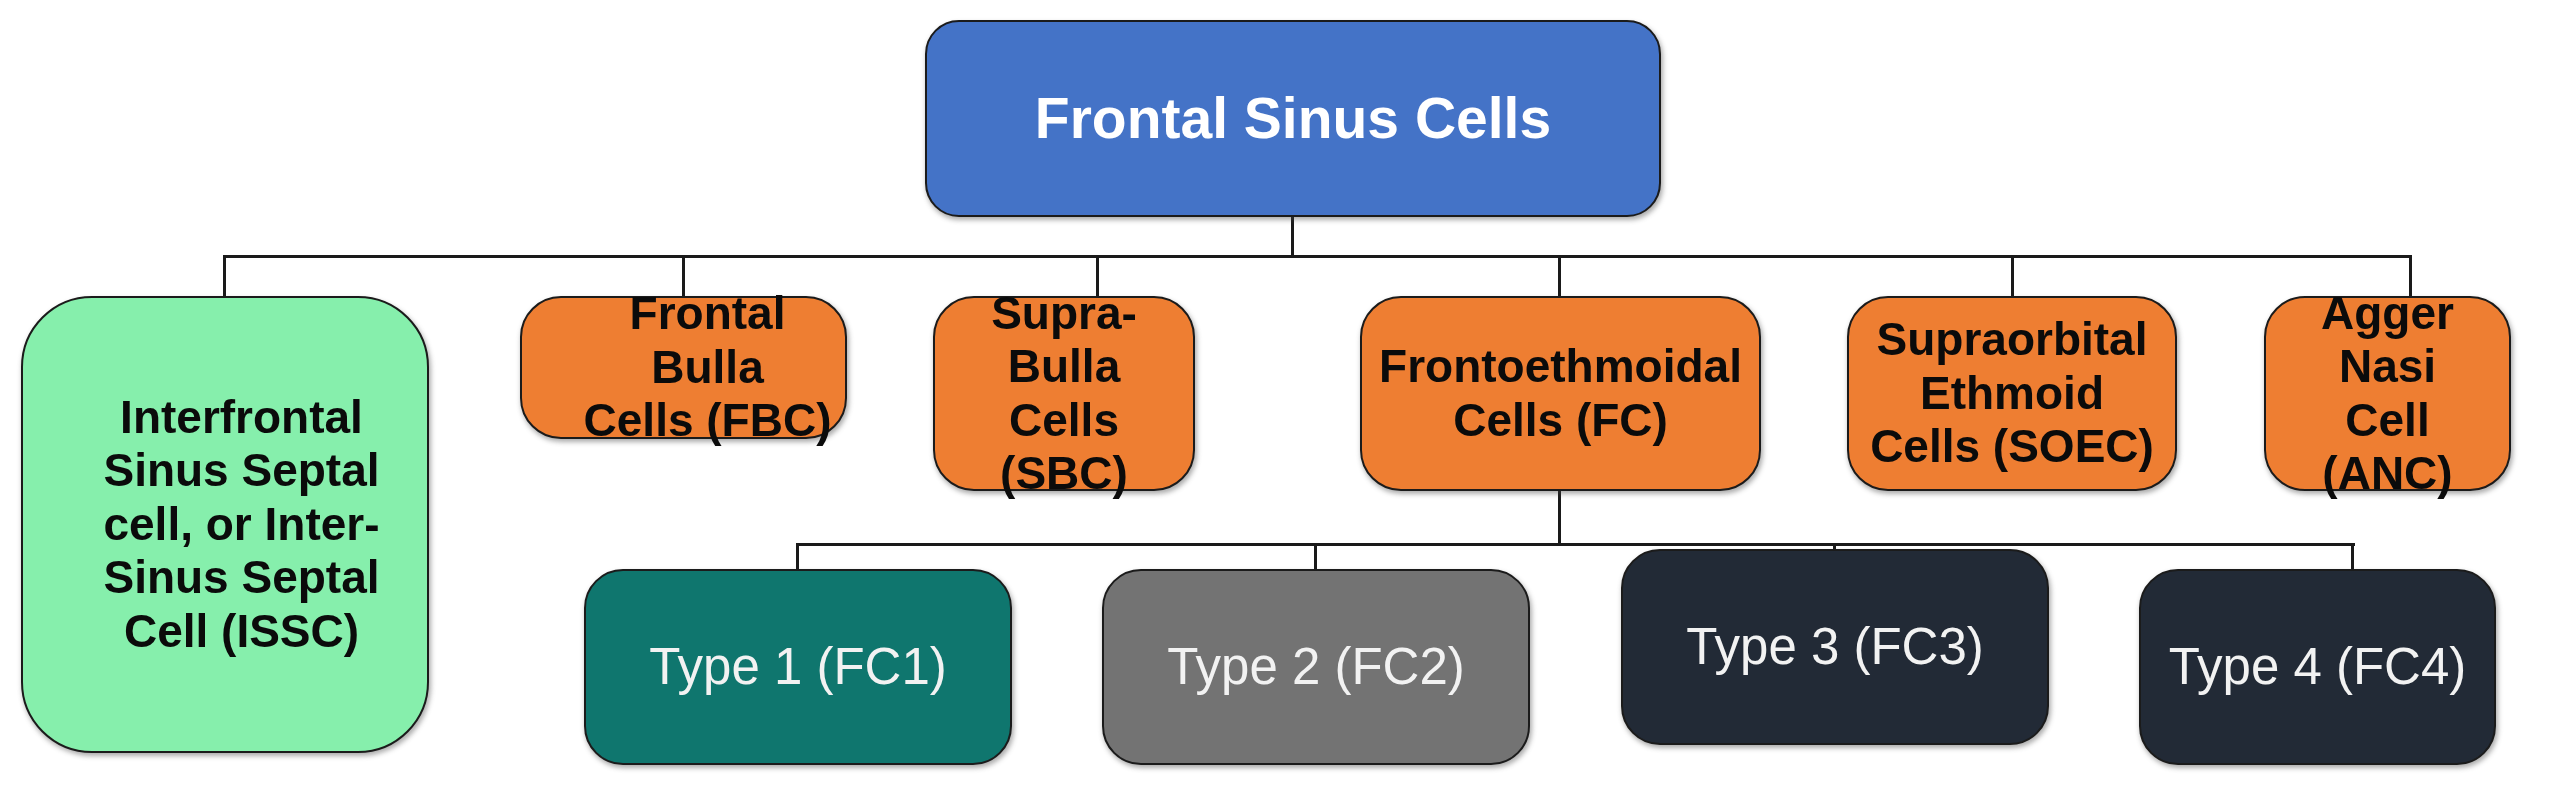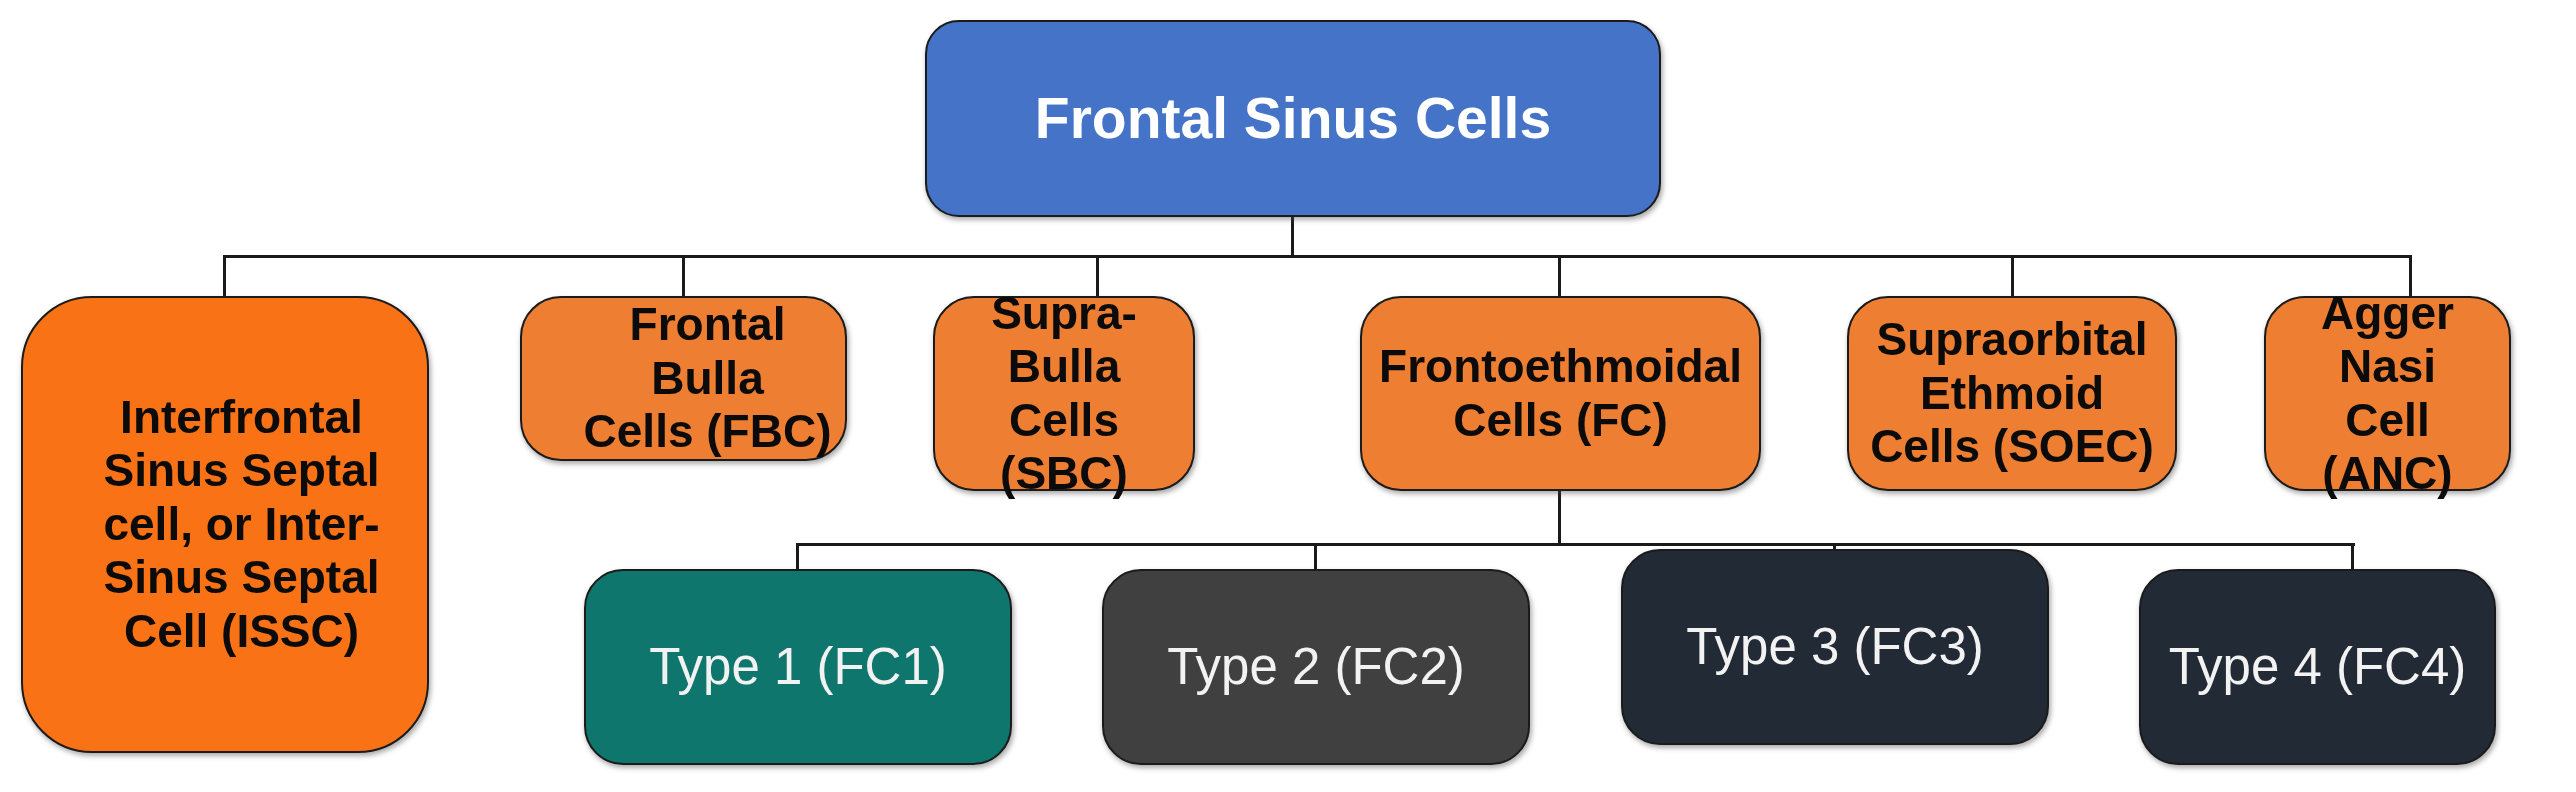--- a/index.html
+++ b/index.html
@@ -72,29 +72,29 @@
   <div class="line" style="left: 796px; top: 543px; width: 1559px; height: 3px; background-color: rgb(26, 26, 26);"></div>
   <div class="line" style="left: 796px; top: 545px; width: 3px; height: 27px; background-color: rgb(26, 26, 26);"></div>
   <div class="line" style="left: 1314px; top: 545px; width: 3px; height: 27px; background-color: rgb(26, 26, 26);"></div>
   <div class="line" style="left: 1833px; top: 545px; width: 3px; height: 27px; background-color: rgb(26, 26, 26);"></div>
   <div class="line" style="left: 2351px; top: 545px; width: 3px; height: 27px; background-color: rgb(26, 26, 26);"></div>
 
   <div class="node root-node" style="left: 925px; top: 20px; width: 736px; height: 197px; background-color: rgb(68, 115, 199); color: rgb(255, 255, 255); border-color: rgb(27, 27, 27);">
     <span class="label">Frontal Sinus Cells</span>
   </div>
 
-  <div class="node branch-node issc-node" style="left: 21px; top: 296px; width: 408px; height: 457px; background-color: #f97316; color: rgb(11, 11, 11); border-color: rgb(27, 27, 27); padding-left: 33px;">
+  <div class="node branch-node issc-node" style="left: 21px; top: 296px; width: 408px; height: 457px; background-color: #86efac; color: rgb(11, 11, 11); border-color: rgb(27, 27, 27); padding-left: 33px;">
     <span class="label">Interfrontal
 Sinus Septal
 cell, or Inter-
 Sinus Septal
 Cell (ISSC)</span>
   </div>
 
-  <div class="node branch-node" style="left: 520px; top: 296px; width: 327px; height: 165px; background-color: rgb(238, 126, 50); color: rgb(11, 11, 11); border-color: rgb(27, 27, 27); padding-left: 48px;">
+  <div class="node branch-node" style="left: 520px; top: 296px; width: 327px; height: 143px; background-color: rgb(238, 126, 50); color: rgb(11, 11, 11); border-color: rgb(27, 27, 27); padding-left: 48px;">
     <span class="label">Frontal Bulla
 Cells (FBC)</span>
   </div>
 
   <div class="node branch-node" style="left: 933px; top: 296px; width: 262px; height: 195px; background-color: rgb(238, 126, 50); color: rgb(11, 11, 11); border-color: rgb(27, 27, 27);">
     <span class="label">Supra-Bulla
 Cells (SBC)</span>
   </div>
 
   <div class="node branch-node" style="left: 1360px; top: 296px; width: 401px; height: 195px; background-color: rgb(238, 126, 50); color: rgb(11, 11, 11); border-color: rgb(27, 27, 27);">
@@ -110,21 +110,21 @@
 
   <div class="node branch-node" style="left: 2264px; top: 296px; width: 247px; height: 195px; background-color: rgb(238, 126, 50); color: rgb(11, 11, 11); border-color: rgb(27, 27, 27);">
     <span class="label">Agger Nasi
 Cell (ANC)</span>
   </div>
 
   <div class="node leaf-node" style="left: 584px; top: 569px; width: 428px; height: 196px; background-color: #0f766e; color: rgb(242, 242, 242); border-color: rgb(27, 27, 27);">
     <span class="label">Type 1 (FC1)</span>
   </div>
 
-  <div class="node leaf-node" style="left: 1102px; top: 569px; width: 428px; height: 196px; background-color: #404040; color: rgb(242, 242, 242); border-color: rgb(27, 27, 27);">
+  <div class="node leaf-node" style="left: 1102px; top: 569px; width: 428px; height: 196px; background-color: #737373; color: rgb(242, 242, 242); border-color: rgb(27, 27, 27);">
     <span class="label">Type 2 (FC2)</span>
   </div>
 
   <div class="node leaf-node" style="left: 1621px; top: 549px; width: 428px; height: 196px; background-color: rgb(34, 42, 54); color: rgb(242, 242, 242); border-color: rgb(27, 27, 27);">
     <span class="label">Type 3 (FC3)</span>
   </div>
 
   <div class="node leaf-node" style="left: 2139px; top: 569px; width: 357px; height: 196px; background-color: rgb(34, 42, 54); color: rgb(242, 242, 242); border-color: rgb(27, 27, 27);">
     <span class="label">Type 4 (FC4)</span>
   </div>

